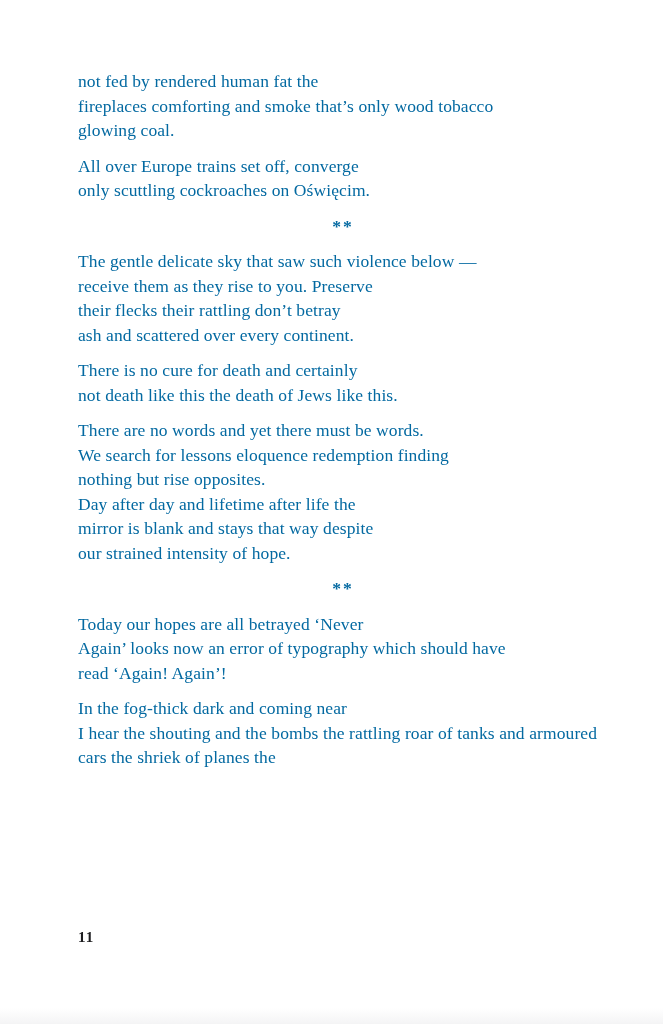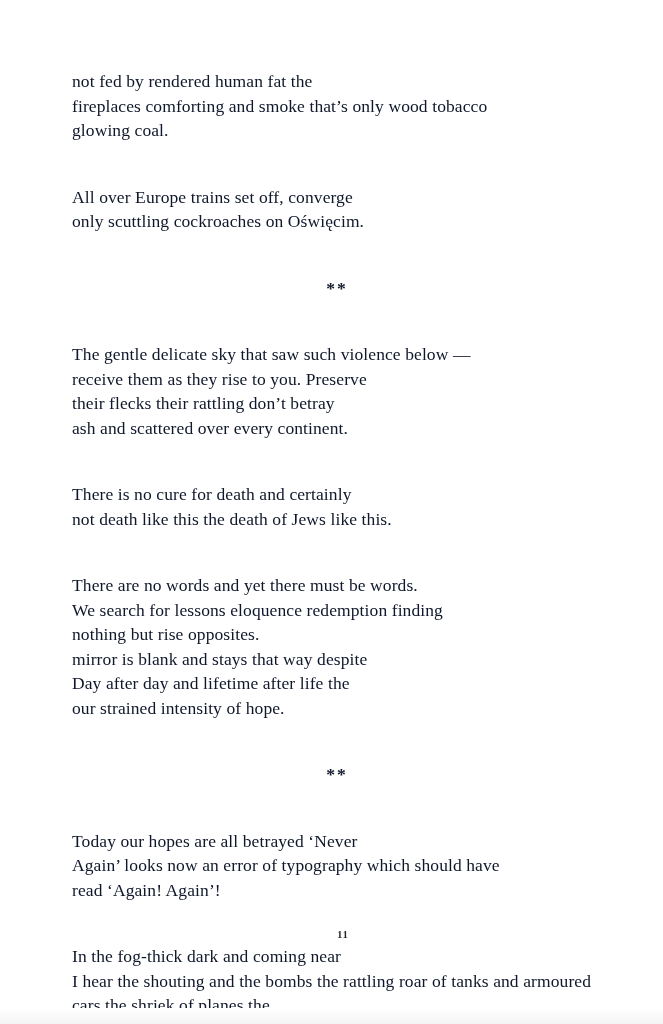--- a/index.html
+++ b/index.html
@@ -10,46 +10,45 @@
   .page {
     position: relative;
     width: 663px;
     height: 1024px;
     background: #ffffff;
     overflow: hidden;
     font-family: "Liberation Serif", serif;
   }
   .poem {
     position: absolute;
-    left: 72px;
+    left: 78px;
     top: 69px;
     width: 530px;
-    color: #0f172a;
+    color: #0369a1;
     font-size: 17.5px;
     line-height: 24.5px;
     letter-spacing: 0.1px;
   }
   .block + .block {
-    margin-top: 42px;
+    margin-top: 11px;
   }
   .line {
     white-space: nowrap;
   }
   .separator {
     text-align: center;
     letter-spacing: 2px;
     font-weight: 600;
   }
   .page-number {
     position: absolute;
     left: 78px;
     top: 929px;
     width: 530px;
-    text-align: center;
-    font-size: 10px;
+    font-size: 15px;
     font-weight: bold;
     letter-spacing: 1px;
     color: #1d1d1f;
   }
   .bottom-band {
     position: absolute;
     left: 0;
     right: 0;
     bottom: 0;
     height: 16px;
@@ -85,22 +84,22 @@
 
     <div class="block stanza">
       <div class="line">There is no cure for death and certainly</div>
       <div class="line">not death like this the death of Jews like this.</div>
     </div>
 
     <div class="block stanza">
       <div class="line">There are no words and yet there must be words.</div>
       <div class="line">We search for lessons eloquence redemption finding</div>
       <div class="line">nothing but rise opposites.</div>
+      <div class="line">Day after day and lifetime after life the</div>
       <div class="line">mirror is blank and stays that way despite</div>
-      <div class="line">Day after day and lifetime after life the</div>
       <div class="line">our strained intensity of hope.</div>
     </div>
 
     <div class="block separator">**</div>
 
     <div class="block stanza">
       <div class="line">Today our hopes are all betrayed ‘Never</div>
       <div class="line">Again’ looks now an error of typography which should have</div>
       <div class="line">read ‘Again! Again’!</div>
     </div>

